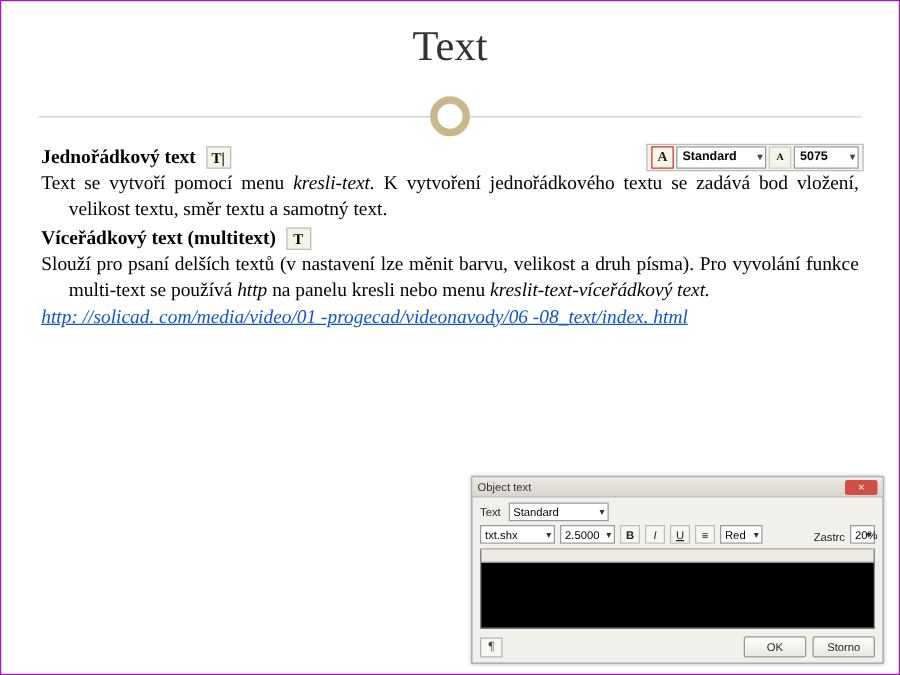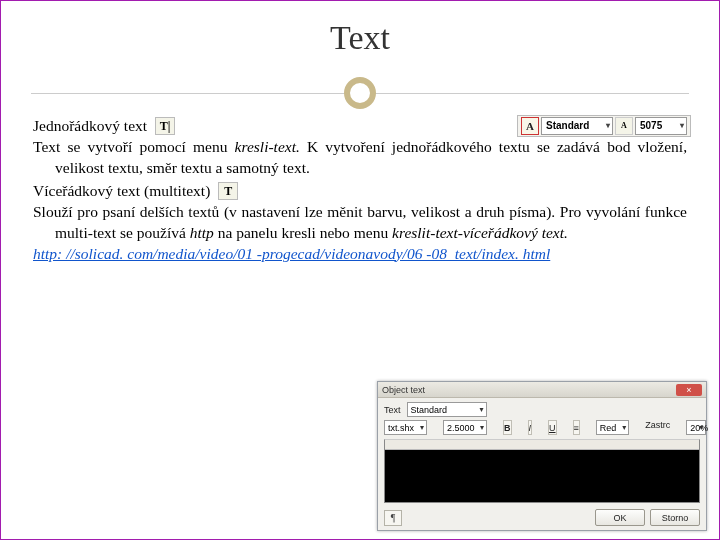--- a/index.html
+++ b/index.html
@@ -53,21 +53,21 @@
   }
   .content {
     padding: 2px 32px 0 32px;
     font-size: 15.5px;
     line-height: 1.35;
     color: #000;
   }
   .content p { margin: 0; }
   .para-indent { padding-left: 22px; text-indent: -22px; text-align: justify; }
   .heading-line { font-weight: bold; display: flex; align-items: center; gap: 8px; margin-top: 2px; }
-  .bold { font-weight: normal; text-align: center; }
+  .bold { font-weight: bold; text-align: center; }
   .italic { font-style: italic; }
   .link { color: #1155cc; text-decoration: underline; padding-left: 22px; text-indent: -22px; display: block; font-style: italic; }
   .inline-icon {
     display: inline-flex;
     width: 20px;
     height: 18px;
     border: 1px solid #bbb;
     background: #f4f4e8;
     align-items: center;
     justify-content: center;
@@ -134,21 +134,21 @@
     width: 26px; height: 12px;
     background: #d05048; border-radius: 2px;
     display: inline-flex; align-items: center; justify-content: center;
     color: #fff; font-size: 9px;
   }
   .dialog .row1 {
     display: flex; align-items: center; gap: 6px;
     padding: 4px 6px 3px 6px;
   }
   .dialog .row2 {
-    display: flex; align-items: flex-start; gap: 16px;
+    display: flex; align-items: flex-end; gap: 4px;
     padding: 0 6px 4px 6px;
   }
   .dialog .lbl { font-size: 9px; color: #222; }
   .dialog select, .dialog .dselect {
     height: 15px; background: #fff; border: 1px solid #9a9a9a;
     font-size: 9px; padding: 0 12px 0 3px;
     display: inline-flex; align-items: center;
     position: relative; color: #000;
   }
   .dialog .dselect::after { content: "▾"; position: absolute; right: 2px; font-size: 8px; color: #333; }

